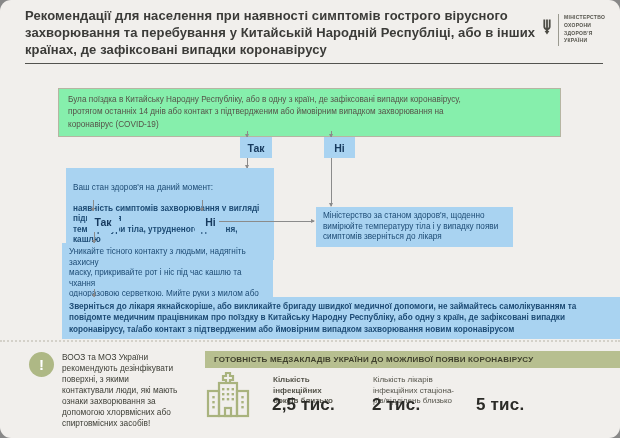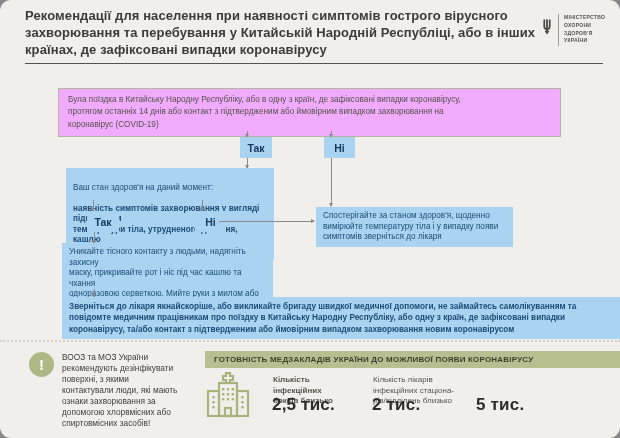--- a/index.html
+++ b/index.html
@@ -16,21 +16,21 @@
   }
   .title-rule{position:absolute;left:25px;top:63px;width:578px;height:1px;background:#53534f;}
   .logo{position:absolute;left:541px;top:14px;display:flex;gap:5px;align-items:flex-start;}
   .logo-sep{width:1px;height:32px;background:#9b9a90;}
   .logo-text{
     font-size:5px;font-weight:bold;color:#54534b;text-transform:uppercase;
     line-height:1.55;white-space:pre-line;letter-spacing:.3px;
   }
   .qbox{
     position:absolute;left:58px;top:88px;width:503px;
-    background:#f0abfc;border:1px solid #b6b5a2;
+    background:#86efac;border:1px solid #b6b5a2;
     color:#565349;font-size:8.2px;line-height:1.5;padding:5px 9px;
     white-space:pre-line;
   }
   .bluebox{
     position:absolute;background:var(--box_blue,#a9d3f1);
     color:var(--navy_text,#1d4b74);font-size:8.2px;line-height:1.28;
     padding:4px 7px;white-space:pre-line;
   }
   #box2{left:66px;top:168px;width:208px;}
   #box3{left:316px;top:207px;width:197px;}
@@ -123,21 +123,21 @@
   </div>
 
   <div class="av" style="left:93px;top:200px;height:11px;"></div>
   <div class="av" style="left:202px;top:200px;height:11px;"></div>
 
   <div class="tag" id="yes2">Так</div>
   <div class="tag" id="no2">Ні</div>
 
   <div class="ah" style="left:219px;top:221px;width:95px;"></div>
 
-  <div class="bluebox" id="box3">Спостерігайте за станом здоров'я, щоденно
+  <div class="bluebox" id="box3">Міністерство за станом здоров'я, щоденно
 вимірюйте температуру тіла і у випадку появи
 симптомів зверніться до лікаря</div>
 
   <div class="av" style="left:94px;top:232px;height:11px;"></div>
 
   <div class="bluebox" id="box4">Уникайте тісного контакту з людьми, надягніть захисну
 маску, прикривайте рот і ніс під час кашлю та чхання
 одноразовою серветкою. Мийте руки з милом або
 обробляйте їх спиртовмісним антисептиком</div>
 

